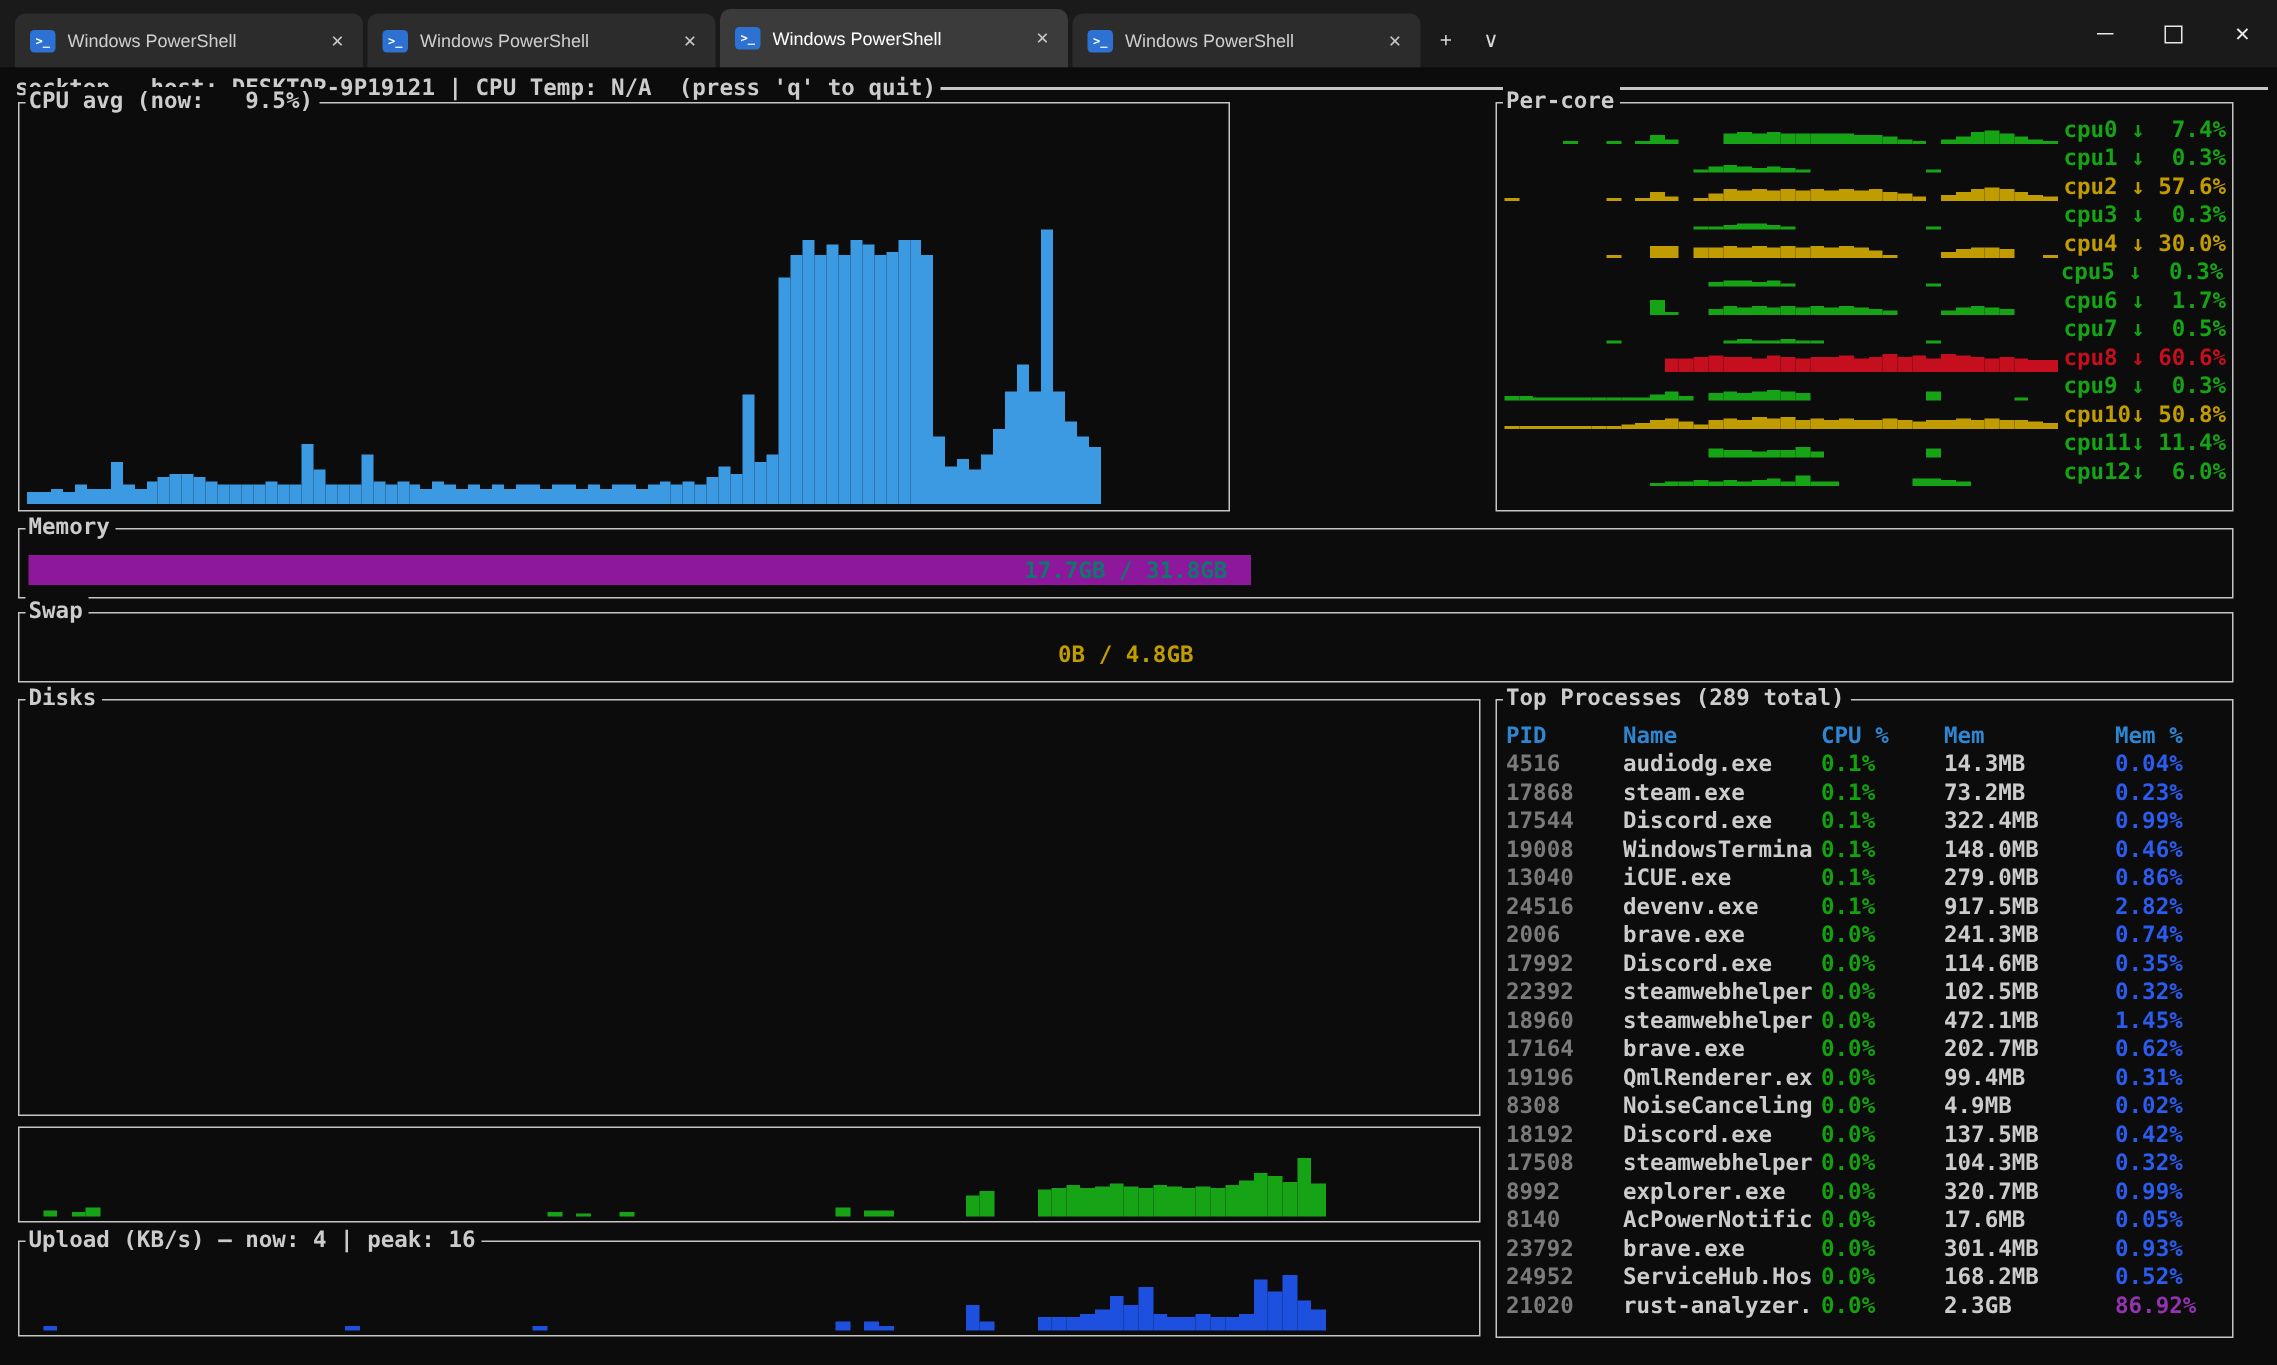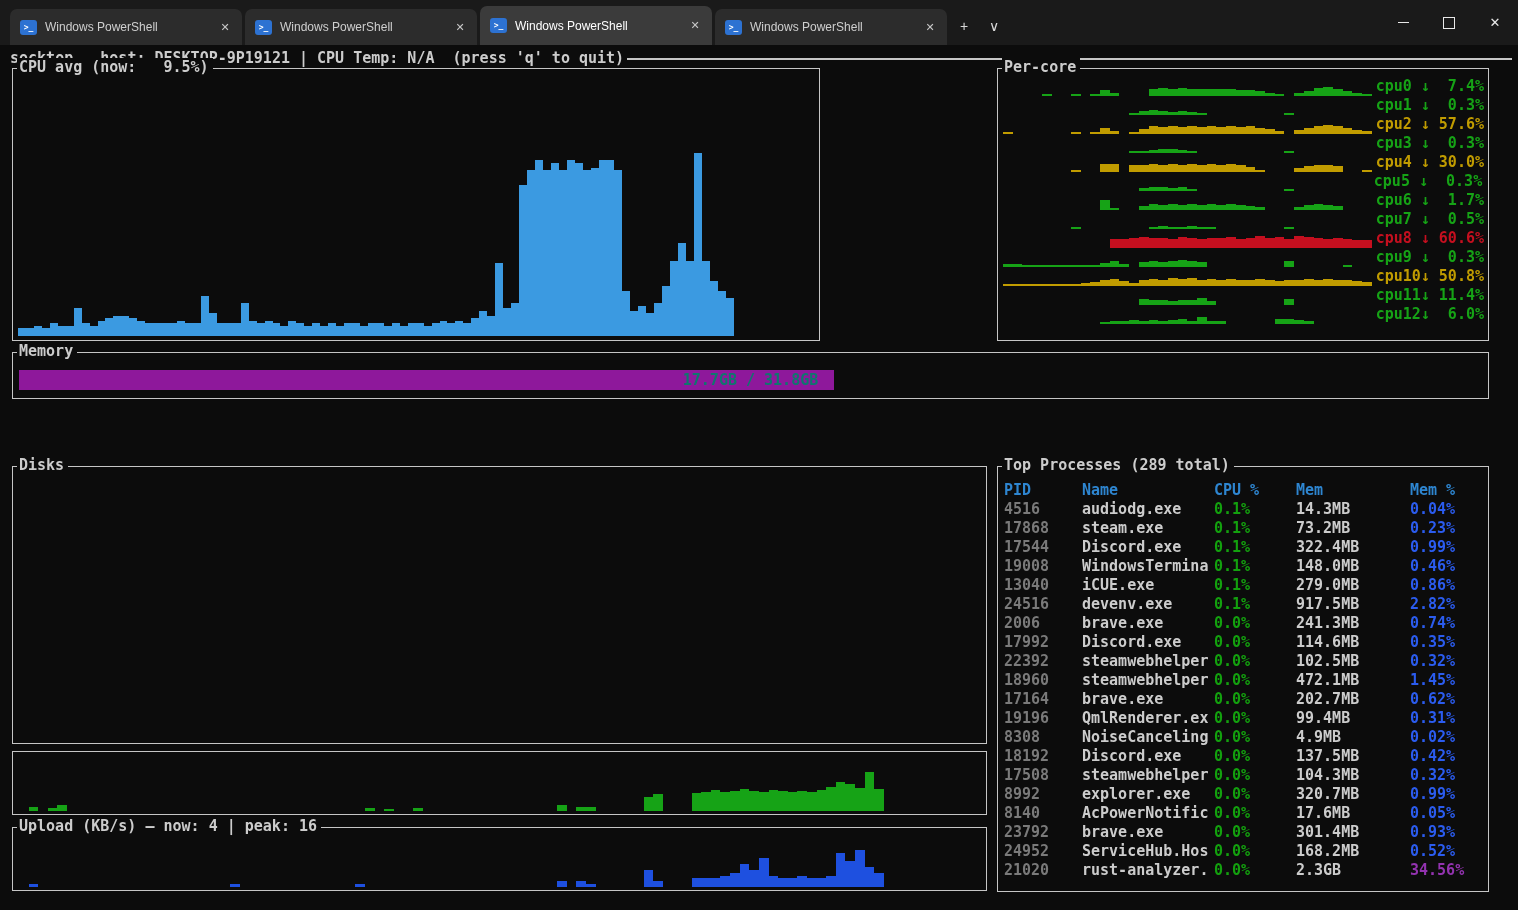--- a/index.html
+++ b/index.html
@@ -786,20 +786,26 @@
     </div>
 
     <div class="panel" id="panel-memory">
       <span class="ptitle">Memory</span>
       <div class="hbar">
         <div class="fill" id="mem-fill" style="width: 55.7%; background: rgb(142, 24, 155);"></div>
         <div class="txt" style="color:#0f766e;">17.7GB / 31.8GB</div>
       </div>
     </div>
 
+    <div class="panel" id="panel-swap">
+      <span class="ptitle">Swap</span>
+      <div class="hbar">
+        <div class="txt" style="color:#C19C00;">0B / 4.8GB</div>
+      </div>
+    </div>
 
     <div class="panel" id="panel-disks">
       <span class="ptitle">Disks</span>
 
 
     </div>
 
     <div class="panel" id="panel-procs">
       <span class="ptitle">Top Processes (289 total)</span>
       <div id="ptable">
@@ -941,21 +947,21 @@
             <span class="c-name">ServiceHub.Hos</span>
             <span class="c-cpu">0.0%</span>
             <span class="c-mem">168.2MB</span>
             <span class="c-memp">0.52%</span>
           </div>
           <div class="prow">
             <span class="c-pid">21020</span>
             <span class="c-name">rust-analyzer.</span>
             <span class="c-cpu">0.0%</span>
             <span class="c-mem">2.3GB</span>
-            <span class="c-memp alert">34.56%</span>
+            <span class="c-memp alert">86.92%</span>
           </div>
         </div>
     </div>
 
     <div class="panel" id="panel-download">
       <div class="chart" id="dl-chart">
           <div style="height: 0%;"></div>
           <div style="height: 7.84314%; min-height: 2px; background: rgb(22, 163, 22);"></div>
           <div style="height: 0%;"></div>
           <div style="height: 5.88235%; min-height: 2px; background: rgb(22, 163, 22);"></div>

